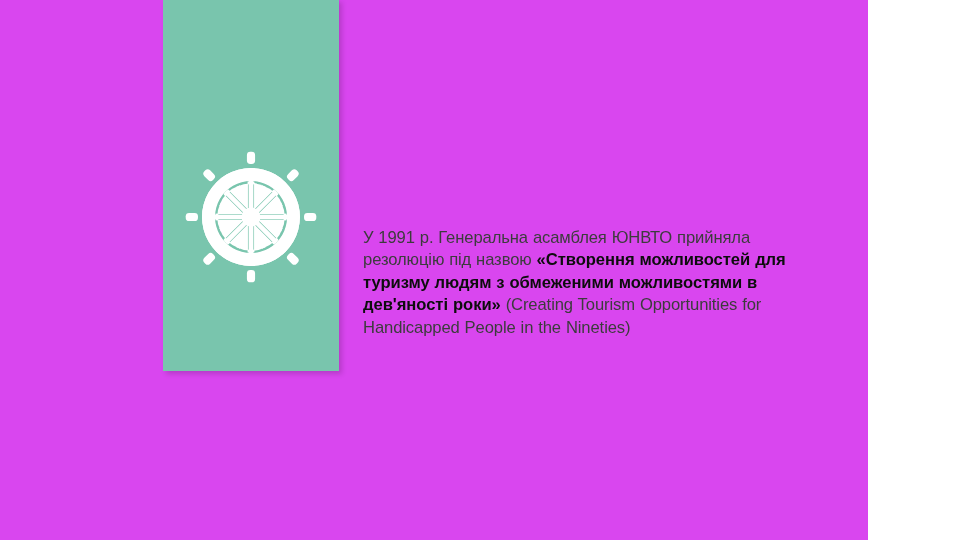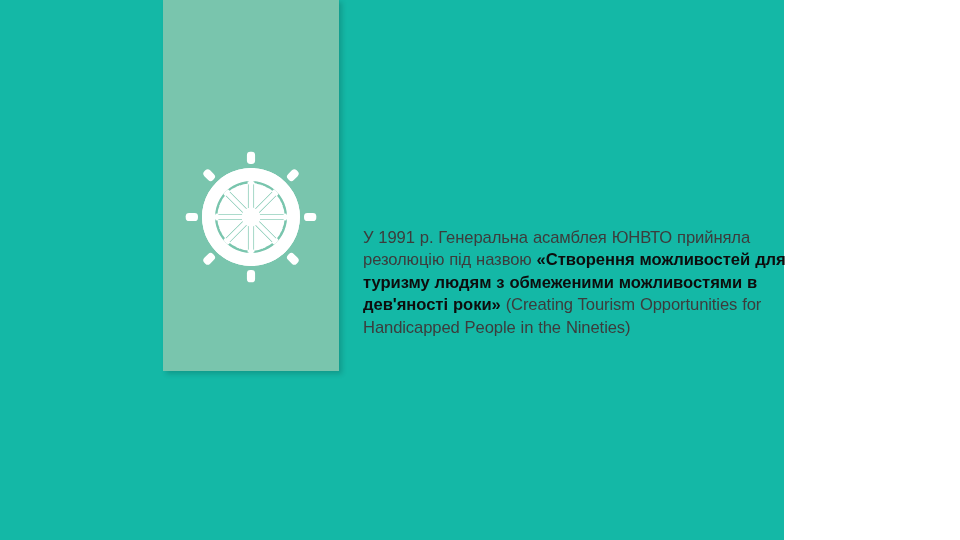--- a/index.html
+++ b/index.html
@@ -10,23 +10,23 @@
   body {
     width: 960px;
     height: 540px;
     overflow: hidden;
     font-family: "Liberation Sans", sans-serif;
     -webkit-font-smoothing: antialiased;
   }
 
   #slide {
     position: relative;
-    width: 784px;
+    width: 868px;
     height: 540px;
-    background: #14b8a6;
+    background: #d946ef;
   }
 
   
   #image-panel {
     position: absolute;
     left: 163px;
     top: -1px;
     width: 176px;
     height: 372px;
     background: #79c5ad;

